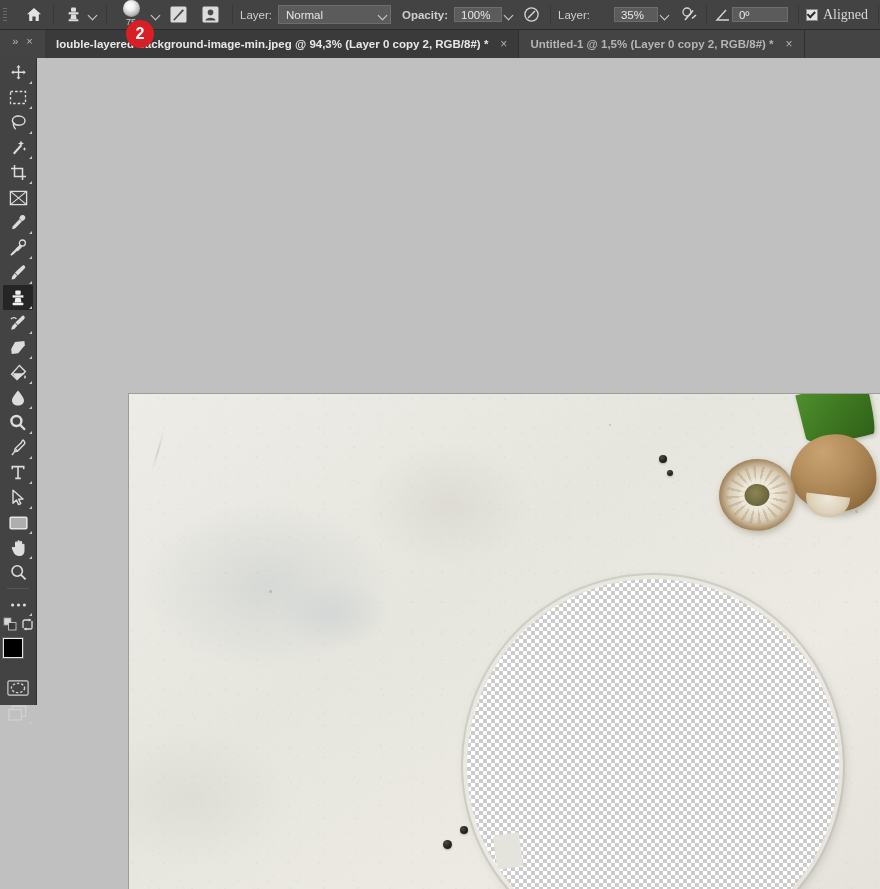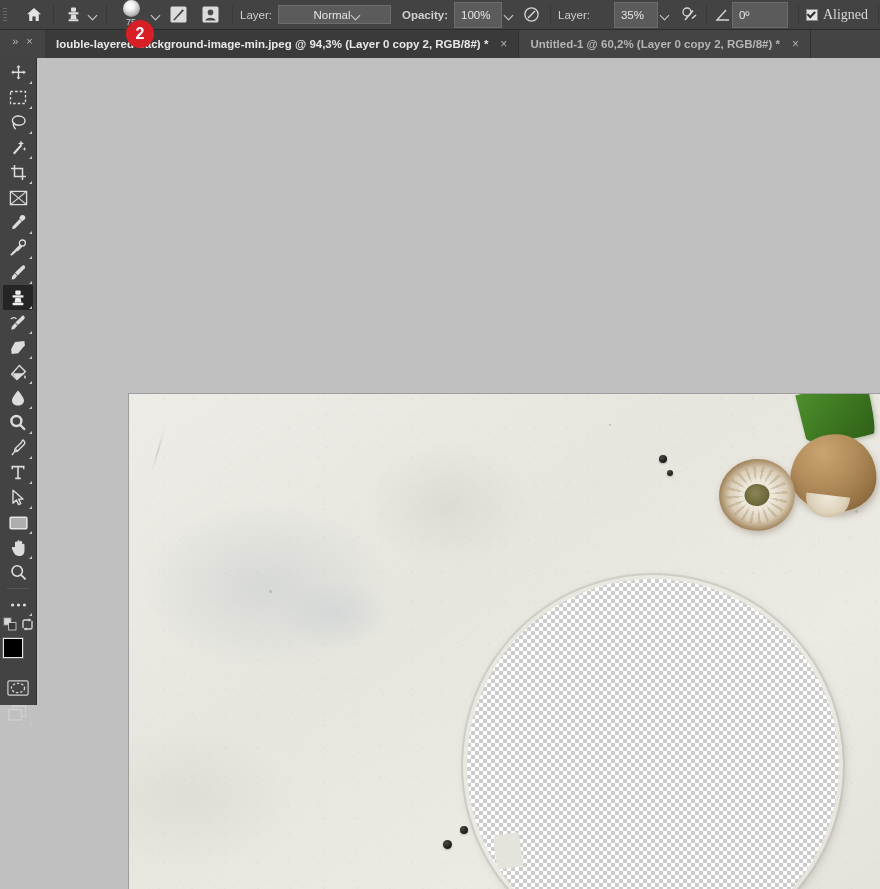--- a/index.html
+++ b/index.html
@@ -49,21 +49,21 @@
     width: 24px; height: 22px;
     display: flex; align-items: center; justify-content: center;
     flex: 0 0 auto;
   }
   .ob-label { color: #cfcfcf; font-size: 11.5px; margin-right: 6px; flex:0 0 auto; }
   .ob-field {
     background: #5b5b5b;
     border: 1px solid #6d6d6d;
     color: #e6e6e6;
     font-size: 11.5px;
-    height: 26px;
+    height: 15px;
     display: flex; align-items: center;
     padding: 0 6px;
     flex: 0 0 auto;
   }
   .ob-select {
     background: #5b5b5b;
     border: 1px solid #6d6d6d;
     color: #e6e6e6;
     font-size: 11.5px;
     height: 19px;
@@ -438,21 +438,21 @@
       <svg width="19" height="19" viewBox="0 0 19 19">
         <rect x="1.5" y="1.5" width="16" height="16" rx="1.5" fill="#dcdcdc"></rect>
         <circle cx="9.5" cy="7.4" r="2.8" fill="#4a4a4a"></circle>
         <path d="M4.4 15.5 C4.8 11.8 14.2 11.8 14.6 15.5 Z" fill="#4a4a4a"></path>
       </svg>
     </div>
 
     <div class="ob-sep" style="margin-left:10px;"></div>
 
     <span class="ob-label">Layer:</span>
-    <div class="ob-select" style="width:113px;justify-content:center;">
+    <div class="ob-select" style="width:113px;">
       <span>Normal</span>
       <span class="caret"></span>
     </div>
 
     <span class="ob-label" style="margin-left:11px;font-weight:bold;">Opacity:</span>
     <div class="ob-field" style="width:48px; justify-content:flex-start;">
       <span>100%</span>
     </div>
     <div class="ob-stepper">
         <span class="caret"></span>
@@ -510,21 +510,21 @@
   <div id="tab-bar">
     <div id="tab-ctrl">
       <span>»</span>
       <span>×</span>
     </div>
     <div class="tab active">
       <span>louble-layered-background-image-min.jpeg @ 94,3% (Layer 0 copy 2, RGB/8#) *</span>
       <span class="tab-close">×</span>
     </div>
     <div class="tab inactive">
-      <span>Untitled-1 @ 60,2% (Layer 0 copy 2, RGB/8#) *</span>
+      <span>Untitled-1 @ 1,5% (Layer 0 copy 2, RGB/8#) *</span>
       <span class="tab-close">×</span>
     </div>
   </div>
 
   <div id="tools">
 
     <div class="tool">
       <svg width="17" height="17" viewBox="0 0 17 17">
           <path d="M8.5 1 L10.6 3.4 H9.2 V7.6 H13.4 V6.2 L15.8 8.3 L13.4 10.4 V9 H9.2 V13.2 H10.6 L8.5 15.6 L6.4 13.2 H7.8 V9 H3.6 V10.4 L1.2 8.3 L3.6 6.2 V7.6 H7.8 V3.4 H6.4 Z" fill="#dcdcdc"></path>
         </svg>

